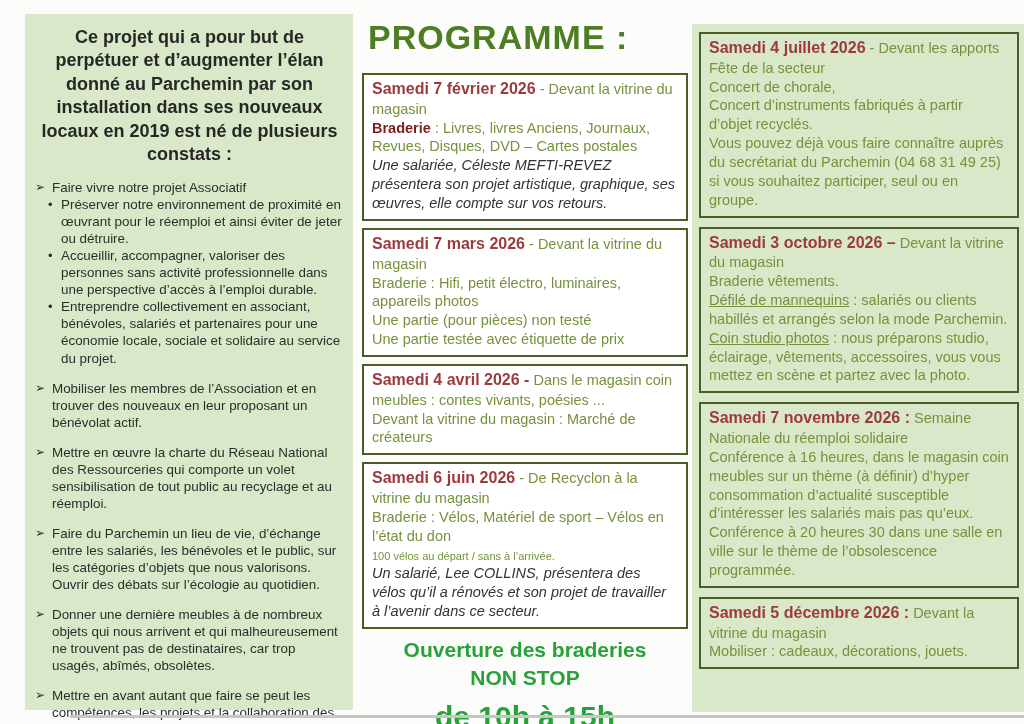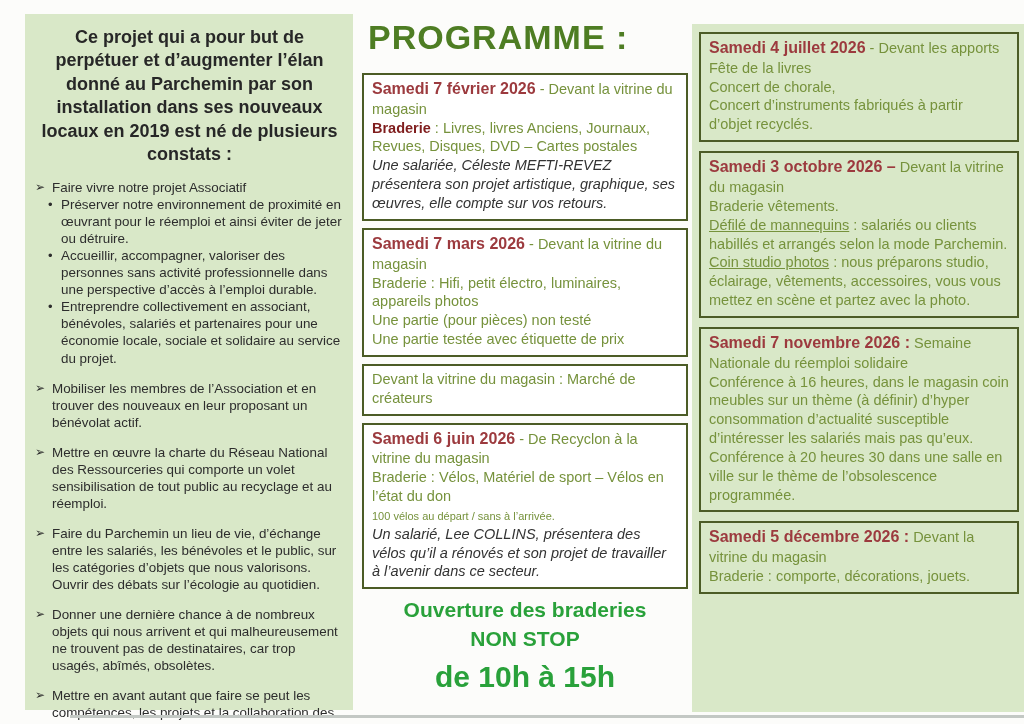--- a/index.html
+++ b/index.html
@@ -95,21 +95,21 @@
         <div class="li arrow gap">
           <span class="mk">➢</span>
           <span class="tx">Mettre en œuvre la charte du Réseau National des Ressourceries qui comporte un volet sensibilisation de tout public au recyclage et au réemploi.</span>
         </div>
         <div class="li arrow gap">
           <span class="mk">➢</span>
           <span class="tx">Faire du Parchemin un lieu de vie, d’échange entre les salariés, les bénévoles et le public, sur les catégories d’objets que nous valorisons. Ouvrir des débats sur l’écologie au quotidien.</span>
         </div>
         <div class="li arrow gap">
           <span class="mk">➢</span>
-          <span class="tx">Donner une dernière chance à de nombreux objets qui nous arrivent et qui malheureusement ne trouvent pas de destinataires, car trop usagés, abîmés, obsolètes.</span>
+          <span class="tx">Donner une dernière meubles à de nombreux objets qui nous arrivent et qui malheureusement ne trouvent pas de destinataires, car trop usagés, abîmés, obsolètes.</span>
         </div>
         <div class="li arrow gap">
           <span class="mk">➢</span>
           <span class="tx">Mettre en avant autant que faire se peut les compétences, les projets et la collaboration des salariés polyvalents sur le thème des journées.</span>
         </div>
         <div class="li arrow gap">
           <span class="mk">➢</span>
           <span class="tx">Offrir aux donateurs la possibilité de cibler leurs apports (quand c’est possible) en fonction de la braderie du mois suivant.</span>
         </div>
       </div>
@@ -123,56 +123,58 @@
           <p class="ln"><span class="sg-greenbold">Braderie</span><span class="sg-green"> : Livres, livres Anciens, Journaux, Revues, Disques, DVD – Cartes postales</span></p>
           <p class="ln"><span class="sg-italic">Une salariée, Céleste MEFTI-REVEZ présentera son projet artistique, graphique, ses œuvres, elle compte sur vos retours.</span></p>
         </div>
         <div class="event-box">
           <p class="ln"><span class="sg-date">Samedi 7 mars 2026</span><span class="sg-green"> - Devant la vitrine du magasin</span></p>
           <p class="ln"><span class="sg-green">Braderie : Hifi, petit électro, luminaires, appareils photos</span></p>
           <p class="ln"><span class="sg-green">Une partie (pour pièces) non testé</span></p>
           <p class="ln"><span class="sg-green">Une partie testée avec étiquette de prix</span></p>
         </div>
         <div class="event-box">
+          <p class="ln"><span class="sg-date">Samedi 4 avril 2026 -</span><span class="sg-green"> Dans le magasin coin meubles : contes vivants, poésies ...</span></p>
           <p class="ln"><span class="sg-green">Devant la vitrine du magasin : Marché de créateurs</span></p>
         </div>
         <div class="event-box">
           <p class="ln"><span class="sg-date">Samedi 6 juin 2026</span><span class="sg-green"> - De Recyclon à la vitrine du magasin</span></p>
           <p class="ln"><span class="sg-green">Braderie : Vélos, Matériel de sport – Vélos en l’état du don</span></p>
           <p class="ln"><span class="sg-greensmall">100 vélos au départ / sans à l’arrivée.</span></p>
           <p class="ln"><span class="sg-italic">Un salarié, Lee COLLINS, présentera des vélos qu’il a rénovés et son projet de travailler à l’avenir dans ce secteur.</span></p>
         </div>
       </div>
     <div class="hours-footer">
       <div class="f1">Ouverture des braderies</div>
       <div class="f2">NON STOP</div>
       <div class="f3">de 10h à 15h</div>
     </div>
   </section>
 
   <section class="right-panel">
     <div id="right-boxes">
         <div class="event-box">
           <p class="ln"><span class="sg-date">Samedi 4 juillet 2026</span><span class="sg-green"> - Devant les apports</span></p>
-          <p class="ln"><span class="sg-green">Fête de la livres</span></p>
+          <p class="ln"><span class="sg-green">Fête de la secteur</span></p>
           <p class="ln"><span class="sg-green">Concert de chorale,</span></p>
           <p class="ln"><span class="sg-green">Concert d’instruments fabriqués à partir d’objet recyclés.</span></p>
+          <p class="ln"><span class="sg-green">Vous pouvez déjà vous faire connaître auprès du secrétariat du Parchemin (04 68 31 49 25) si vous souhaitez participer, seul ou en groupe.</span></p>
         </div>
         <div class="event-box">
           <p class="ln"><span class="sg-date">Samedi 3 octobre 2026 –</span><span class="sg-green"> Devant la vitrine du magasin</span></p>
           <p class="ln"><span class="sg-green">Braderie vêtements.</span></p>
           <p class="ln"><span class="sg-greenunder">Défilé de mannequins</span><span class="sg-green"> : salariés ou clients habillés et arrangés selon la mode Parchemin.</span></p>
           <p class="ln"><span class="sg-greenunder">Coin studio photos</span><span class="sg-green"> : nous préparons studio, éclairage, vêtements, accessoires, vous vous mettez en scène et partez avec la photo.</span></p>
         </div>
         <div class="event-box">
           <p class="ln"><span class="sg-date">Samedi 7 novembre 2026 :</span><span class="sg-green"> Semaine Nationale du réemploi solidaire</span></p>
           <p class="ln"><span class="sg-green">Conférence à 16 heures, dans le magasin coin meubles sur un thème (à définir) d’hyper consommation d’actualité susceptible d’intéresser les salariés mais pas qu’eux.</span></p>
           <p class="ln"><span class="sg-green">Conférence à 20 heures 30 dans une salle en ville sur le thème de l’obsolescence programmée.</span></p>
         </div>
         <div class="event-box">
           <p class="ln"><span class="sg-date">Samedi 5 décembre 2026 :</span><span class="sg-green"> Devant la vitrine du magasin</span></p>
-          <p class="ln"><span class="sg-green">Braderie : comporte, décorations, jouets.</span></p>
+          <p class="ln"><span class="sg-green">Mobiliser : cadeaux, décorations, jouets.</span></p>
         </div>
       </div>
   </section>
 
   <div class="scan-line"></div>
 </div>
 
 </body></html>

